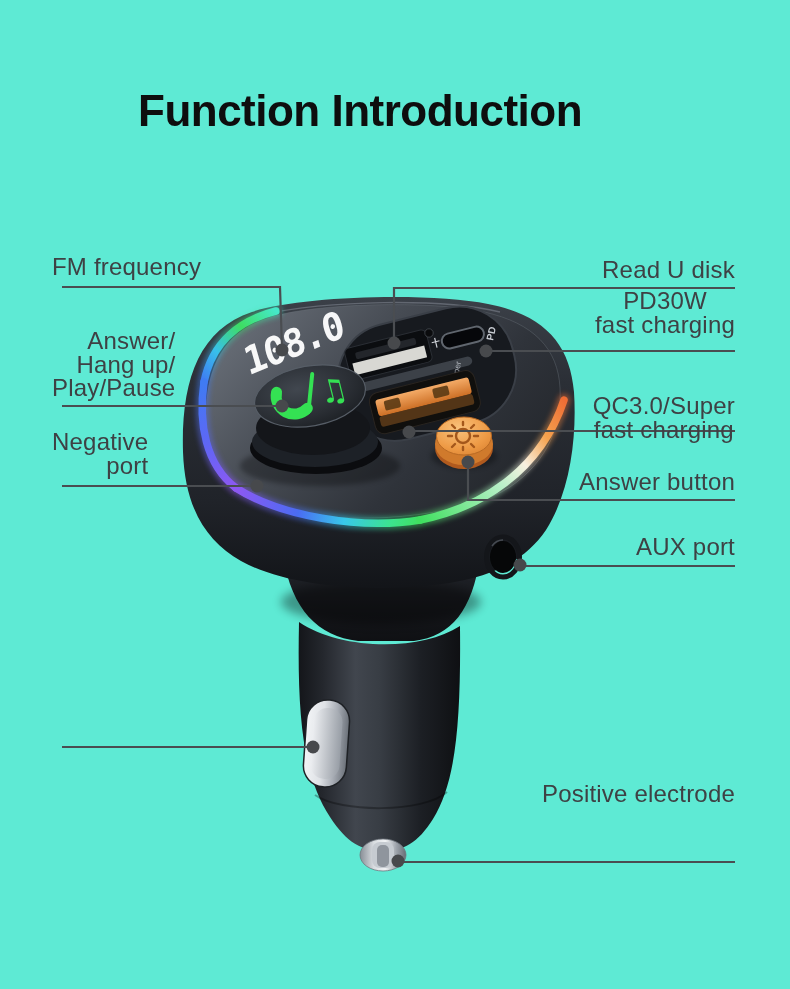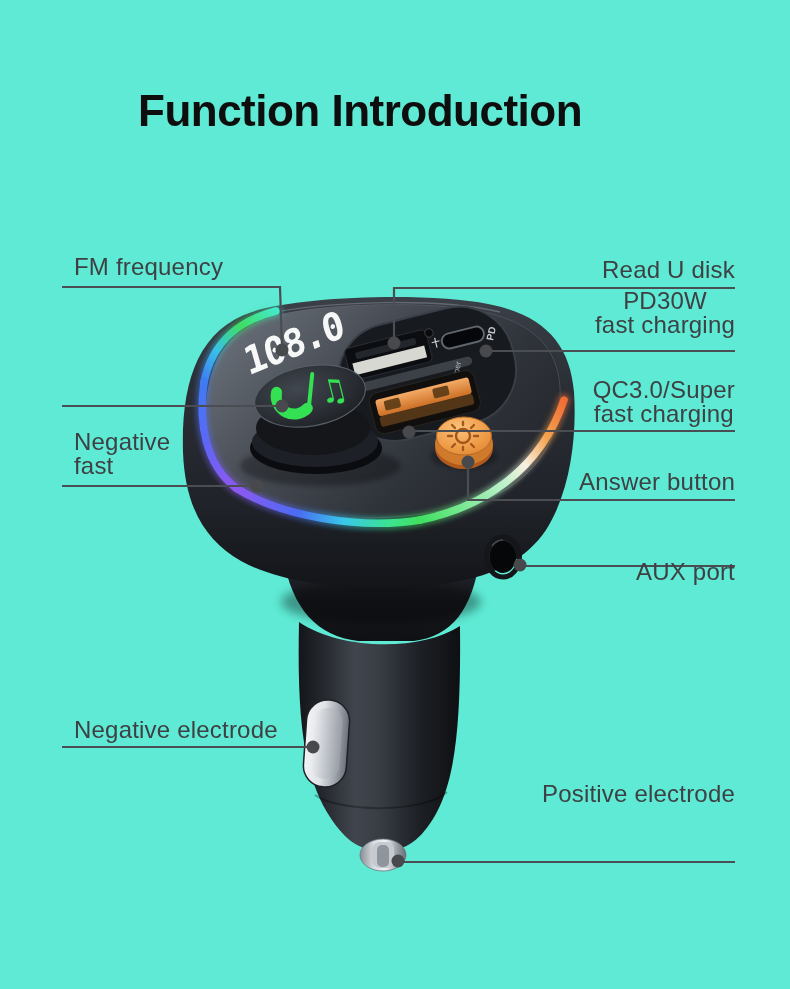--- a/index.html
+++ b/index.html
@@ -10,21 +10,21 @@
   .page-title {
     position:absolute; left:138px; top:86px; margin:0;
     font-size:44px; font-weight:bold; color:#0e0e0e; letter-spacing:-0.5px;
     white-space:nowrap;
   }
   .device-svg { position:absolute; left:0; top:0; }
   .label {
     position:absolute; color:#3e4144; font-size:24px; line-height:23.5px;
     letter-spacing:0.2px; white-space:nowrap;
   }
-  .label.left  { left:74px;  text-align:left; }
+  .label.left  { left:52px;  text-align:right; }
   .label.right { right:55px; text-align:center; }
   .label span { display:block; }
 </style>
 </head>
 <body>
 
 <div class="canvas">
 
   <h1 class="page-title">Function Introduction</h1>
 
@@ -248,42 +248,44 @@
       <circle cx="468" cy="462" r="6.5"></circle>
       <circle cx="520" cy="565" r="6.5"></circle>
       <circle cx="313" cy="747" r="6.5"></circle>
       <circle cx="398" cy="861" r="6.5"></circle>
     </g>
   </svg>
 
   <div class="label left" style="top:255px">
     <span>FM frequency</span>
   </div>
+  <div class="label left" style="top:329px">
+    <span>Answer/</span>
+    <span>Hang up/</span>
+    <span>Play/Pause</span>
+  </div>
   <div class="label left" style="top:430px">
     <span>Negative</span>
-    <span>fast</span>
-  </div>
-  <div class="label left" style="top:718px">
-    <span>Negative electrode</span>
+    <span>port</span>
   </div>
 
   <div class="label right" style="top:258px">
     <span>Read U disk</span>
   </div>
   <div class="label right" style="top:289px">
     <span>PD30W</span>
     <span>fast charging</span>
   </div>
-  <div class="label right" style="top:378px">
+  <div class="label right" style="top:394px">
     <span>QC3.0/Super</span>
     <span>fast charging</span>
   </div>
   <div class="label right" style="top:470px">
     <span>Answer button</span>
   </div>
-  <div class="label right" style="top:560px">
+  <div class="label right" style="top:535px">
     <span>AUX port</span>
   </div>
   <div class="label right" style="top:782px">
     <span>Positive electrode</span>
   </div>
 
 </div>
 
 </body></html>

